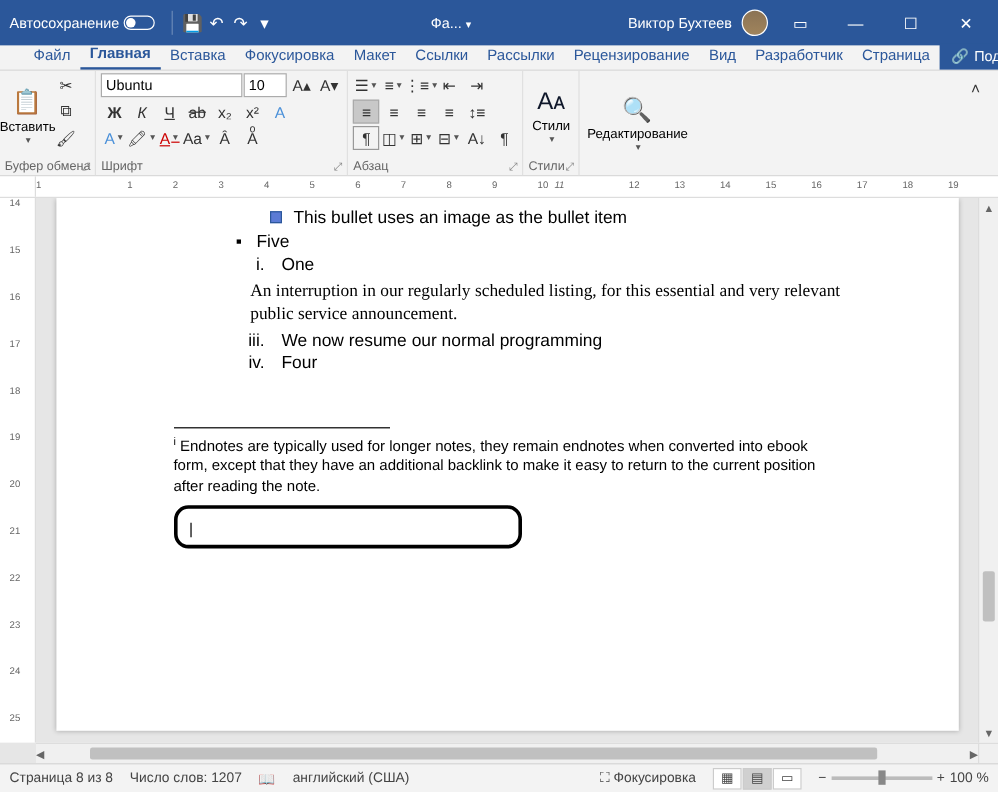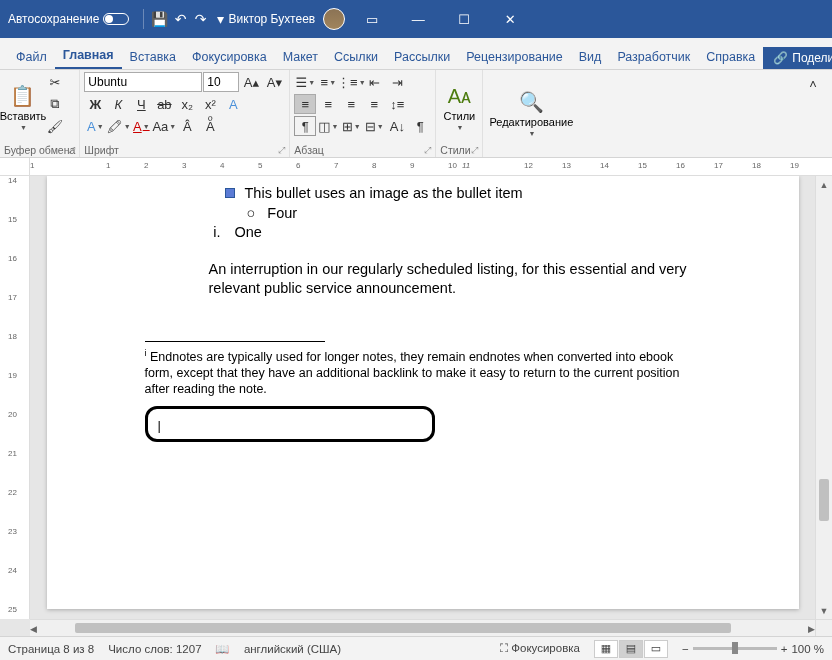--- a/index.html
+++ b/index.html
@@ -8,21 +8,21 @@
 .titlebar-left { display: flex; align-items: center; padding-left: 8px; gap: 4px; }
 .autosave { display: flex; align-items: center; gap: 4px; margin-right: 6px; }
 .switch { width: 26px; height: 12px; border: 1px solid #fff; border-radius: 7px; position: relative; }
 .switch::after { content: ''; position: absolute; width: 8px; height: 8px; background: #fff; border-radius: 50%; left: 1px; top: 1px; }
 .titlebar-icon { width: 16px; height: 16px; display: flex; align-items: center; justify-content: center; font-size: 14px; cursor: pointer; padding: 3px; }
 .titlebar-sep { width: 1px; height: 20px; background: rgba(255,255,255,0.3); margin: 0 4px; }
 .titlebar-center { flex: 1; text-align: center; }
 .titlebar-right { display: flex; align-items: center; gap: 8px; padding-right: 8px; }
 .avatar { width: 22px; height: 22px; border-radius: 50%; background: linear-gradient(#8b7355,#a0845c); border: 1px solid #fff; }
 .win-btn { width: 38px; height: 38px; display: flex; align-items: center; justify-content: center; font-size: 13px; cursor: pointer; }
-.tabs { height: 32px; background: #f3f3f3; border-bottom: 1px solid #d4d4d4; display: flex; align-items: flex-end; padding: 0 8px; font-size: 12.5px; }
+.tabs { height: 21px; background: #f3f3f3; border-bottom: 1px solid #d4d4d4; display: flex; align-items: flex-end; padding: 0 20px; font-size: 12.5px; }
 .tab { padding: 5px 8px; color: #2b579a; cursor: pointer; white-space: nowrap; }
 .tab.file { color: #2b579a; font-weight: normal; }
 .tab.active { color: #2b579a; font-weight: 600; border-bottom: 2px solid #2b579a; }
 .share-btn { margin-left: auto; background: #2b579a; color: #fff; padding: 4px 10px; font-size: 12px; display: flex; align-items: center; gap: 4px; }
 .ribbon { height: 88px; background: #f3f3f3; border-bottom: 1px solid #d4d4d4; display: flex; font-size: 11px; }
 .ribbon-group { border-right: 1px solid #e0e0e0; display: flex; flex-direction: column; padding: 2px 4px 0; }
 .ribbon-group-body { flex: 1; display: flex; gap: 2px; }
 .ribbon-group-label { text-align: left; font-size: 10.5px; color: #666; padding: 1px 0; position: relative; }
 .ribbon-group-label .launcher { position: absolute; right: 0; bottom: 1px; font-size: 9px; color: #888; }
 .big-btn { width: 38px; display: flex; flex-direction: column; align-items: center; justify-content: center; gap: 2px; cursor: pointer; padding: 2px; }
@@ -43,21 +43,21 @@
 .ruler-v-mark { position: absolute; left: 8px; }
 .page-viewport { flex: 1; overflow: auto; display: flex; justify-content: center; padding: 0 10px 10px; }
 .page { width: 752px; background: #fff; box-shadow: 0 1px 4px rgba(0,0,0,0.25); padding: 8px 98px 60px 98px; font-family: Ubuntu, Arial, sans-serif; font-size: 14.5px; color: #000; line-height: 1.35; }
 .bullet-line { display: flex; align-items: baseline; }
 .bullet-sq { width: 10px; height: 10px; background: #5b7bd5; border: 1px solid #2b579a; margin-right: 10px; margin-top: 3px; flex-shrink: 0; }
 .bullet-circ { margin-left: 102px; }
 .bullet-black { margin-left: 52px; }
 .h2 { color: #2e74b5; font-size: 16px; font-weight: 600; margin: 16px 0 6px; }
 .ol-line { display: flex; padding-left: 42px; }
 .ol-num { width: 34px; text-align: right; margin-right: 14px; }
-.interrupt { padding-left: 64px; margin: 17px 0; }
+.interrupt { padding-left: 64px; margin: 2px 0; font-family: Liberation Serif, serif; }
 .hr { border: none; border-top: 1px solid #000; margin: 42px 0 6px; width: 180px; }
 .endnote { font-size: 12.5px; line-height: 1.3; }
 .endnote sup { font-size: 9px; }
 .noteinput { margin-top: 8px; border: 3px solid #000; border-radius: 12px; padding: 8px 10px; height: 36px; width: 290px; font-size: 13px; }
 .scrollbar-v { width: 17px; background: #f0f0f0; border-left: 1px solid #ddd; display: flex; flex-direction: column; }
 .sb-btn { height: 17px; display: flex; align-items: center; justify-content: center; font-size: 9px; color: #666; cursor: pointer; }
 .sb-track { flex: 1; position: relative; }
 .sb-thumb { position: absolute; left: 3px; right: 3px; top: 70%; height: 42px; background: #c0c0c0; border-radius: 2px; }
 .scrollbar-h { height: 17px; background: #f0f0f0; border-top: 1px solid #ddd; display: flex; margin-left: 30px; }
 .sb-track-h { flex: 1; position: relative; }
@@ -79,20 +79,23 @@
     <div class="autosave">
       <span>Автосохранение</span>
       <span class="switch"></span>
     </div>
     <span class="titlebar-sep"></span>
     <span class="titlebar-icon">💾</span>
     <span class="titlebar-icon">↶</span>
     <span class="titlebar-icon">↷</span>
     <span class="titlebar-icon">▾</span>
   </div>
+  <div class="titlebar-center">
+    <span>Фа...</span> <span style="font-size:9px">▾</span>
+  </div>
   <div class="titlebar-right">
     <span>Виктор Бухтеев</span>
     <span class="avatar"></span>
     <span class="win-btn">▭</span>
     <span class="win-btn">—</span>
     <span class="win-btn">☐</span>
     <span class="win-btn">✕</span>
   </div>
 </div>
 
@@ -100,21 +103,21 @@
   <div class="tab file">Файл</div>
   <div class="tab active">Главная</div>
   <div class="tab">Вставка</div>
   <div class="tab">Фокусировка</div>
   <div class="tab">Макет</div>
   <div class="tab">Ссылки</div>
   <div class="tab">Рассылки</div>
   <div class="tab">Рецензирование</div>
   <div class="tab">Вид</div>
   <div class="tab">Разработчик</div>
-  <div class="tab">Справка</div>
+  <div class="tab">Страница</div>
   <div class="share-btn">🔗 <span>Поделиться</span></div>
 </div>
 
 <div class="ribbon">
   <div class="ribbon-group">
     <div class="ribbon-group-body">
       <div class="big-btn">
         <span class="ic">📋</span>
         <span>Вставить</span>
         <span class="dd">▼</span>
@@ -187,21 +190,21 @@
           <span class="small-btn">¶</span>
         </div>
       </div>
     </div>
     <div class="ribbon-group-label"><span>Абзац</span><span class="launcher">⤢</span></div>
   </div>
 
   <div class="ribbon-group">
     <div class="ribbon-group-body">
       <div class="big-btn">
-        <span class="ic" style="color:#4d7c0f">Aᴀ</span>
+        <span class="ic" style="color:#0f172a">Aᴀ</span>
         <span>Стили</span>
           <span class="dd">▼</span>
       </div>
     </div>
     <div class="ribbon-group-label"><span>Стили</span><span class="launcher">⤢</span></div>
   </div>
 
   <div class="ribbon-group" style="border-right:none">
     <div class="ribbon-group-body">
       <div class="big-btn" style="width:88px">
@@ -281,29 +284,39 @@
       <span class="ruler-v-mark" style="top: 403px;"></span>
       <span class="ruler-v-mark" style="top: 416px;"></span>
       <span class="ruler-v-mark" style="top: 429px;">25</span>
     </div>
   <div class="page-viewport">
     <div class="page">
       <div class="bullet-line" style="margin-left:80px">
         <span class="bullet-sq"></span>
         <span>This bullet uses an image as the bullet item</span>
       </div>
-      <div class="bullet-circ">○&nbsp;&nbsp;&nbsp;<span>Four</span></div>
+      <div class="bullet-black">▪&nbsp;&nbsp;&nbsp;<span>Five</span></div>
 
       <div id="olist1">
           <div class="ol-line">
             <span class="ol-num">i.</span>
             <span>One</span>
           </div>
         </div>
       <div class="interrupt">An interruption in our regularly scheduled listing, for this essential and very relevant public service announcement.</div>
+      <div id="olist2">
+          <div class="ol-line">
+            <span class="ol-num">iii.</span>
+            <span>We now resume our normal programming</span>
+          </div>
+          <div class="ol-line">
+            <span class="ol-num">iv.</span>
+            <span>Four</span>
+          </div>
+        </div>
 
       <hr class="hr">
       <div class="endnote"><sup>i</sup> <span>Endnotes are typically used for longer notes, they remain endnotes when converted into ebook form, except that they have an additional backlink to make it easy to return to the current position after reading the note.</span></div>
       <div class="noteinput">|</div>
     </div>
   </div>
   <div class="scrollbar-v">
     <div class="sb-btn">▲</div>
     <div class="sb-track">
         <div class="sb-thumb"></div>

